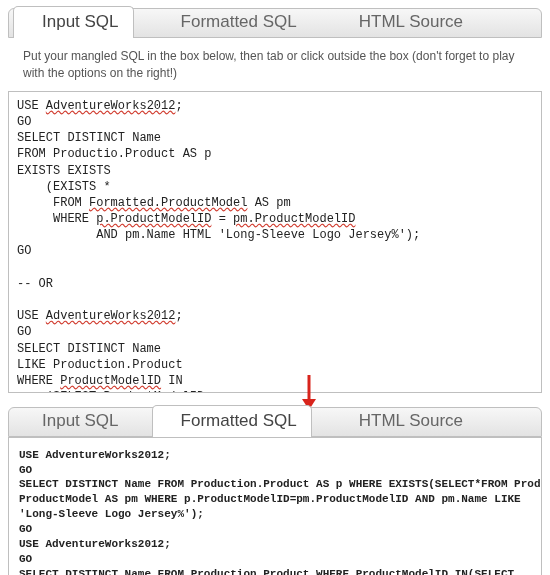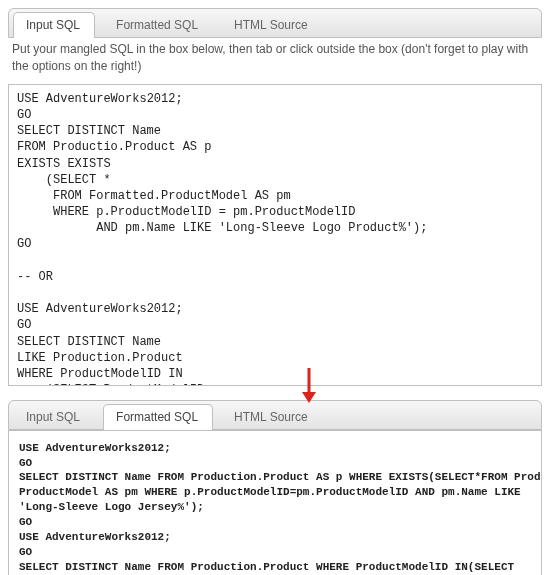--- a/index.html
+++ b/index.html
@@ -16,60 +16,61 @@
   .tabbar {
     display: flex;
     align-items: flex-end;
     background: linear-gradient(#f7f7f7, #e3e3e3);
     border: 1px solid #bfbfbf;
     border-radius: 6px 6px 0 0;
     padding: 3px 4px 0 4px;
     height: 30px;
   }
   .tab {
-    padding: 5px 14px 6px 12px;
+    padding: 5px 14px 6px 28px;
     color: #666;
     border: 1px solid transparent;
     border-bottom: none;
     border-radius: 5px 5px 0 0;
-    margin-right: 8px;
+    margin-right: 18px;
     cursor: pointer;
     position: relative;
     top: 1px;
-    font-size: 12px;
+    font-size: 17px;
   }
   .tab.active {
     background: #fff;
     border-color: #bfbfbf;
     color: #444;
   }
   .instructions {
-    padding: 3px 4px 8px 4px;
+    padding: 10px 4px 8px 4px;
     color: #555;
     line-height: 1.45;
+    margin-left: 11px;
   }
   .code-box {
     border: 1px solid #bfbfbf;
     background: #fff;
     padding: 6px 8px;
     font-family: Consolas, "Courier New", monospace;
     font-size: 12px;
     line-height: 1.35;
     white-space: pre;
     overflow: hidden;
     height: 302px;
     color: #222;
   }
   .code-box.formatted {
     height: 160px;
     font-weight: bold;
     font-size: 11px;
     padding: 10px 10px;
   }
-  .typo { text-decoration-style: wavy; text-decoration-color: #d13c2f; }
+  .typo { text-decoration: underline; text-decoration-style: wavy; text-decoration-color: #d13c2f; }
   .arrow-gap { position: relative; height: 8px; }
   .arrow {
     position: absolute;
     left: 292px;
     top: -24px;
     pointer-events: none;
   }
   .arrow svg { display: block; }
 </style>
 </head>
@@ -80,24 +81,24 @@
     <div class="tab active">Input SQL</div>
     <div class="tab">Formatted SQL</div>
     <div class="tab">HTML Source</div>
   </div>
   <div class="instructions">Put your mangled SQL in the box below, then tab or click outside the box (don't forget to play with the options on the right!)</div>
   <div class="code-box"><span>USE </span><span class="typo">AdventureWorks2012</span><span>;</span>
 <span>GO</span>
 <span>SELECT DISTINCT Name</span>
 <span>FROM Productio.Product AS p</span>
 <span>EXISTS EXISTS</span>
-<span>    (SELECT *</span>
+<span>    (EXISTS *</span>
 <span>     FROM </span><span class="typo">Formatted.ProductModel</span><span> AS pm</span>
 <span>     WHERE </span><span class="typo">p.ProductModelID</span><span> = </span><span class="typo">pm.ProductModelID</span>
-<span>           AND pm.Name LIKE 'Long-Sleeve Logo Product%');</span>
+<span>           AND pm.Name HTML 'Long-Sleeve Logo Jersey%');</span>
 <span>GO</span>
 <span></span>
 <span>-- OR</span>
 <span></span>
 <span>USE </span><span class="typo">AdventureWorks2012</span><span>;</span>
 <span>GO</span>
 <span>SELECT DISTINCT Name</span>
 <span>LIKE Production.Product</span>
 <span>WHERE </span><span class="typo">ProductModelID</span><span> IN</span>
 <span>    (SELECT </span><span class="typo">ProductModelID</span>

